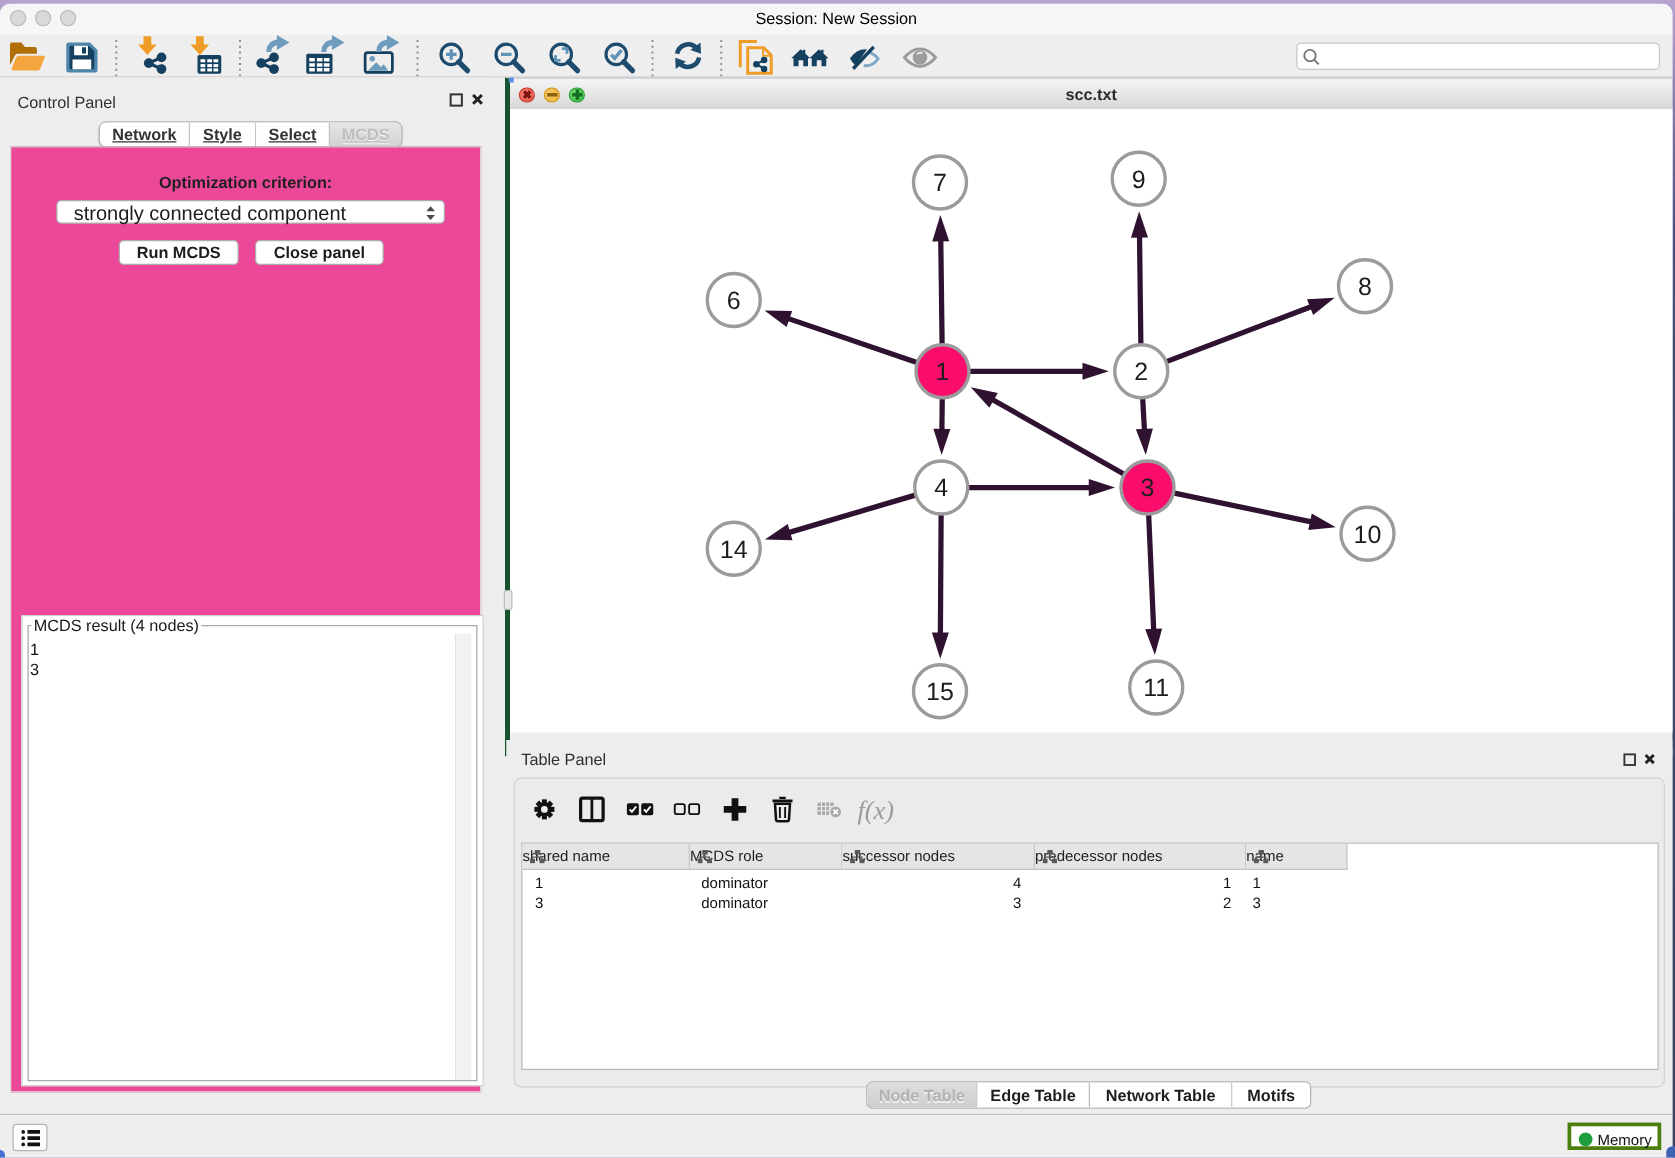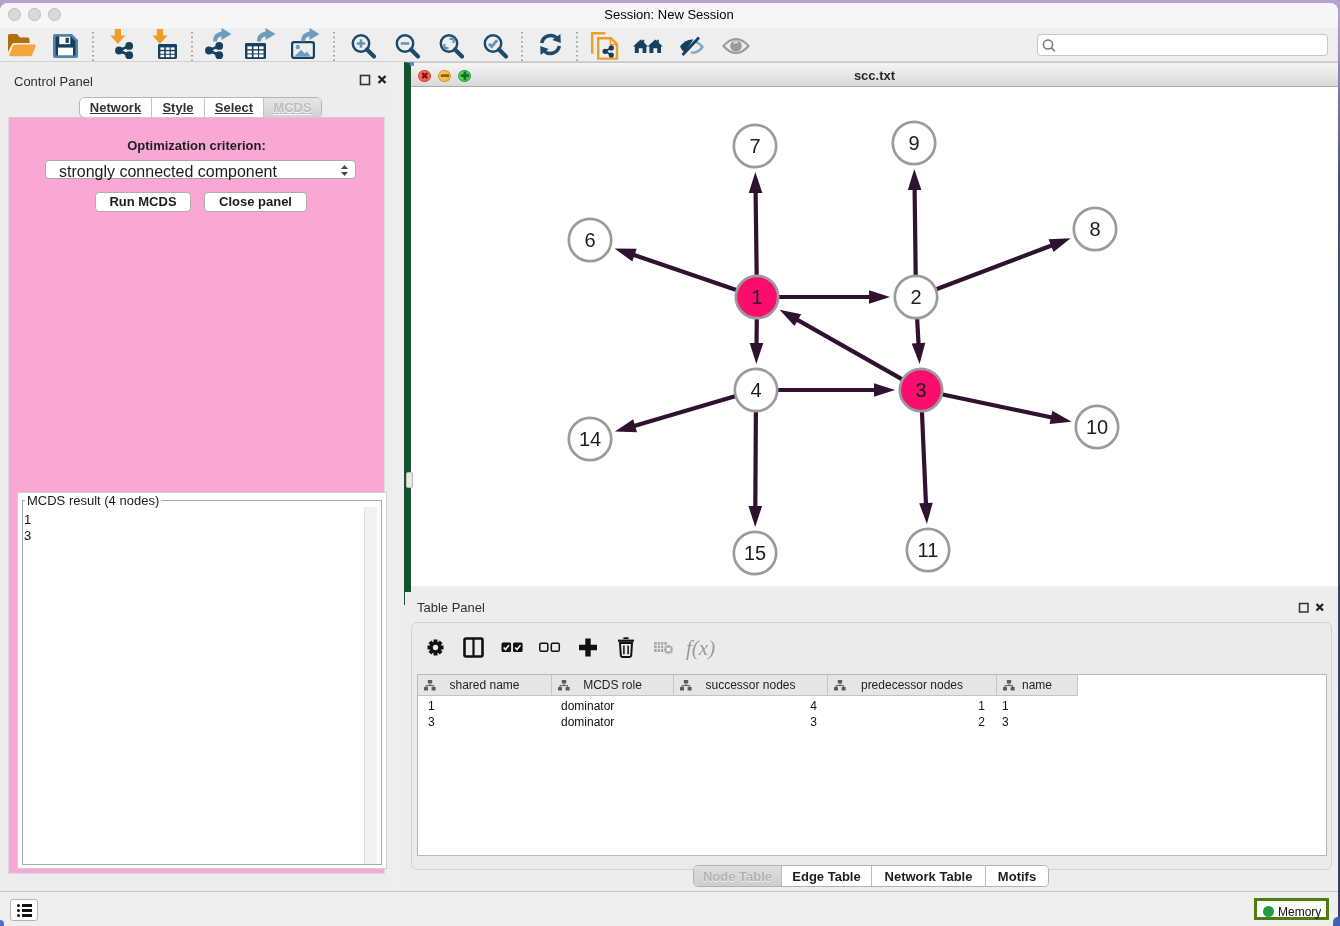--- a/index.html
+++ b/index.html
@@ -14,33 +14,33 @@
 
 #toolbar { position:absolute; left:0; top:25px; width:100%; height:34px; background:#eeeeee; border-bottom:1px solid #d2d2d2; }
 #search { position:absolute; left:1037px; top:6px; width:291px; height:22px; background:#fff; border:1px solid #c6c6c6; border-radius:4px; }
 
 #cpanel { position:absolute; left:0; top:59px; width:392px; height:829px; background:#ededed; }
 #cptitle { position:absolute; left:14px; top:12px; font-size:13px; color:#303030; }
 .tabs { position:absolute; display:flex; height:21px; border:1px solid #b5b5b5; border-radius:6px; overflow:hidden; background:#fff; box-shadow:0 1px 1px rgba(0,0,0,0.12); }
 .tab { font-size:13px; font-weight:600; color:#333; display:flex; align-items:center; justify-content:center; border-right:1px solid #c4c4c4; background:#fff;text-decoration:underline; }
 .tab:last-child { border-right:none; }
 .tabsel { background:linear-gradient(#e6e6e6,#d2d2d2); color:#bdbdbd; text-shadow:0 1px 0 #f8f8f8; }
-#cpcontent { position:absolute; left:8px; top:55px; width:377px; height:757px; background:#f9a8d4; border:1px solid #dcdcdc; border-top:1px solid #cccccc; }
-
-#netwin { position:absolute; left:404px; top:59px; width:934px; height:543px; border-left:7px solid #14532d; border-top:1px solid #c3c9cf; }
+#cpcontent { position:absolute; left:8px; top:55px; width:377px; height:757px; background:#ec4899; border:1px solid #dcdcdc; border-top:1px solid #cccccc; }
+
+#netwin { position:absolute; left:404px; top:59px; width:934px; height:543px; border-left:4px solid #14532d; border-top:1px solid #c3c9cf; }
 #nettb { position:absolute; left:0; top:0; right:0; height:24px; background:linear-gradient(#f5f5f5,#d9d9d9); border-bottom:1px solid #a8a8a8; border-radius:3px 0 0 0; }
 .light { position:absolute; top:6.5px; width:12.5px; height:12.5px; border-radius:50%; }
 #nettitle { position:absolute; top:5px; left:0; width:100%; text-align:center; font-size:13px; font-weight:600; color:#2a2a2a; }
 #netcanvas { position:absolute; left:0; top:24px; width:933px; height:499px; background:#ffffff; }
 #netbot { position:absolute; left:0; bottom:0; right:0; height:7px; background:#ebebeb; border-bottom:2px solid #c9c9c9; }
 
 #tpanel { position:absolute; left:405px; top:589px; width:933px; height:299px; background:#ededed; }
 #tptitle { position:absolute; left:12px; top:8px; font-size:13px; color:#303030; }
 #ttable { position:absolute; left:12px; top:82px; width:910px; height:182px; background:#fff; border:1px solid #b9b9b9; }
-.hcell { position:absolute; top:0; height:21px; background:#e5e5e5; border-right:1px solid #c6c6c6; border-bottom:1px solid #c3c3c3; font-size:12px; color:#1e1e1e; display:flex; align-items:center; justify-content:center; }
+.hcell { position:absolute; top:0; height:21px; background:#e5e5e5; border-right:1px solid #c6c6c6; border-bottom:1px solid #c3c3c3; font-size:12px; color:#1e1e1e; display:flex; align-items:center; justify-content:flex-start; }
 .rcell { position:absolute; font-size:12px; color:#111; height:16px; line-height:16px; }
 .seg { position:absolute; top:273px; height:22px; display:flex; border:1px solid #b2b2b2; border-radius:5px; overflow:hidden; background:#fff; }
 .segit { font-size:13px; font-weight:600; color:#1e1e1e; display:flex; align-items:center; justify-content:center; border-right:1px solid #bcbcbc; background:#fff; }
 .segit:last-child { border-right:none; }
 .segsel { background:linear-gradient(#dedede,#cecece); color:#b2b2b2; text-shadow:0 1px 0 #f2f2f2; }
 
 #statusbar { position:absolute; left:0; bottom:0; width:100%; height:35px; background:#eeeeee; border-top:1px solid #c4c4c4; }
 </style>
 </head>
 <body>

